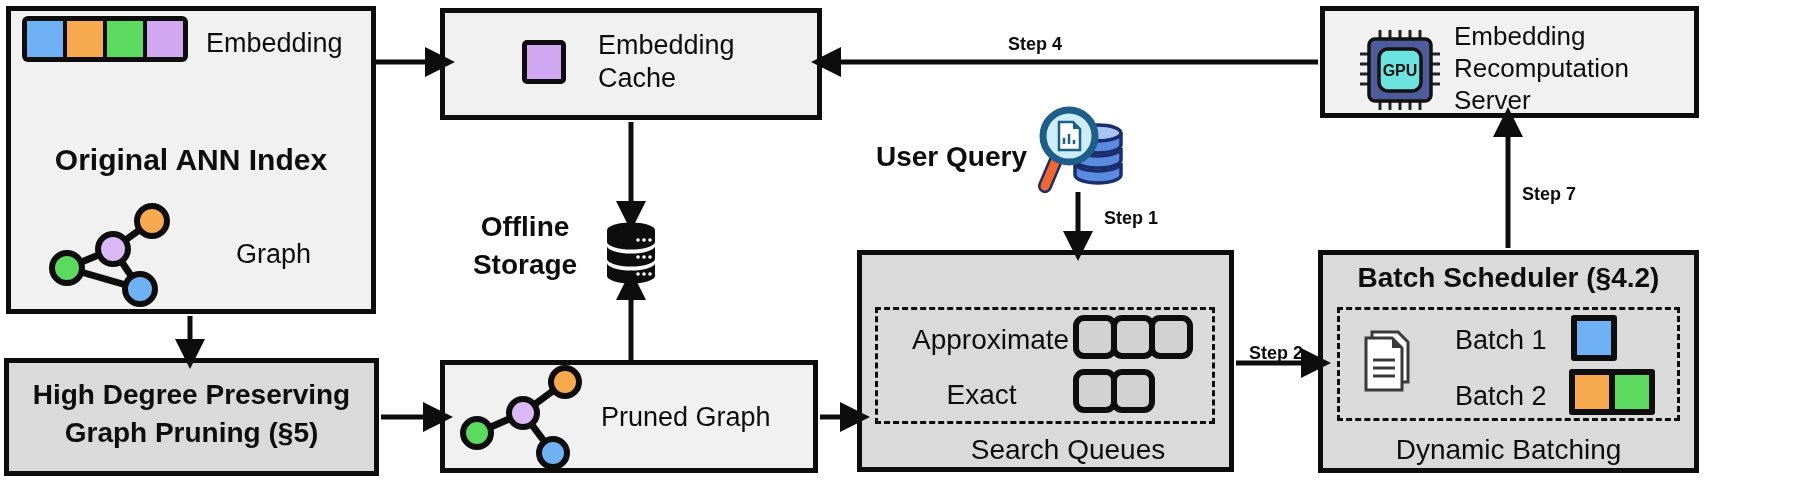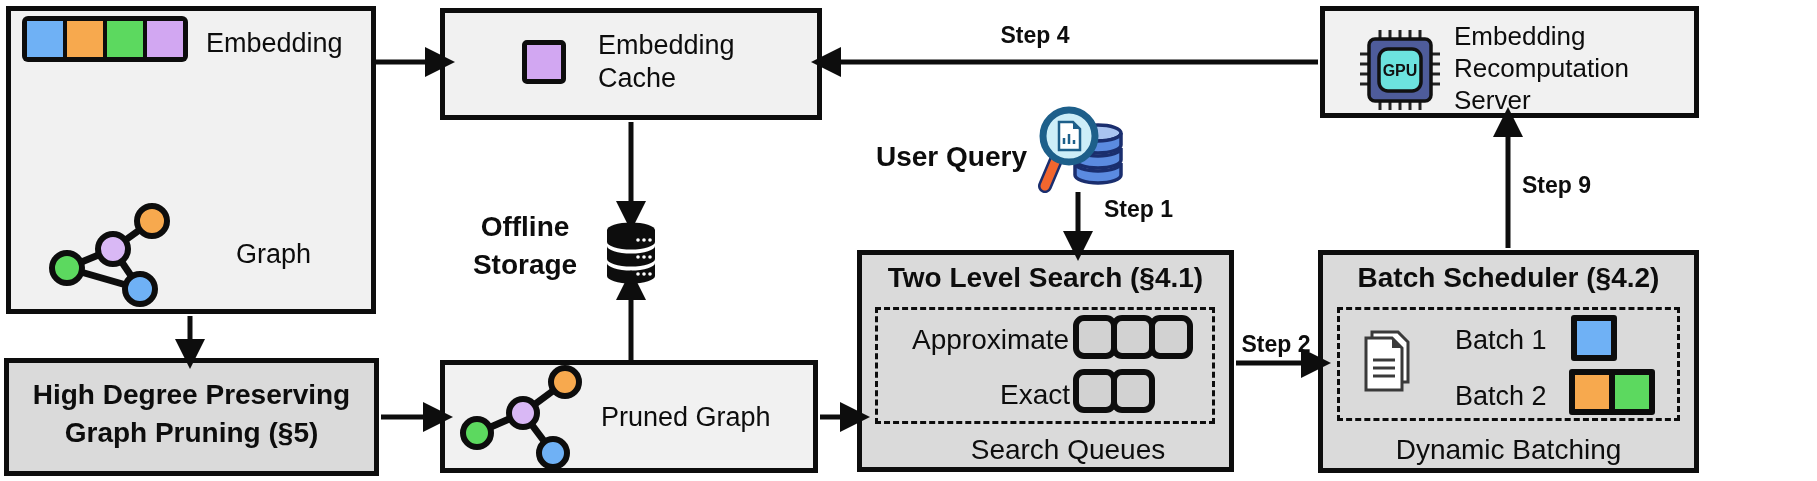--- a/index.html
+++ b/index.html
@@ -6,24 +6,24 @@
   .canvas{position:relative;width:1817px;height:481px;background:#fff;
           font-family:"Liberation Sans", sans-serif;color:#0d0d0d;overflow:hidden;}
   .abs{position:absolute;}
   .box{position:absolute;box-sizing:border-box;border:5px solid #0d0d0d;}
   .light{background:var(--c-box-light);}
   .gray{background:var(--c-box-gray);}
   .dashedbox{position:absolute;box-sizing:border-box;border:3px dashed #0d0d0d;}
   .lbl{font-size:27px;line-height:1.24;}
   .bold{font-weight:700;}
   .title{font-size:28px;font-weight:700;text-align:center;}
-  .step{font-size:23px;font-weight:700;}
+  .step{font-size:18px;font-weight:700;margin-top:12px;}
   .pre{white-space:pre-line;}
   .ctr{text-align:center;}
-  .rt{text-align:right;}
+  .rt{text-align:center;}
   .strip{display:flex;gap:4px;background:#0d0d0d;padding:5px;border-radius:6px;}
   .strip .sq{width:36px;height:36px;}
   .qrow{display:flex;}
   .qrow .sq{box-sizing:border-box;width:44px;height:44px;border:6px solid #0d0d0d;
             border-radius:11px;margin-left:-6px;}
   .qrow .sq:first-child{margin-left:0;}
   .brow{display:flex;}
   .brow .sq{box-sizing:border-box;width:46px;height:46px;border:6px solid #0d0d0d;
             border-radius:3px;margin-left:-6px;}
   .brow .sq:first-child{margin-left:0;}
@@ -70,20 +70,21 @@
     </g>
   </svg>
 
   <div class="abs strip" style="left:22px;top:16px;">
       <div class="sq" style="background: rgb(111, 177, 245);"></div>
       <div class="sq" style="background: rgb(247, 169, 78);"></div>
       <div class="sq" style="background: rgb(92, 217, 95);"></div>
       <div class="sq" style="background: rgb(210, 167, 242);"></div>
     </div>
   <div class="abs lbl" style="left:206px;top:27px;">Embedding</div>
+  <div class="abs title" style="left:26px;top:143px;width:330px;font-size:30px;">Original ANN Index</div>
 
   <svg class="abs" style="left:44px;top:196px;" width="130" height="112">
     <g stroke="#0d0d0d" stroke-width="7">
       <line x1="108" y1="25" x2="69" y2="53"></line>
       <line x1="69" y1="53" x2="23" y2="72"></line>
       <line x1="69" y1="53" x2="96" y2="93"></line>
       <line x1="23" y1="72" x2="96" y2="93"></line>
     </g>
     <g stroke="#0d0d0d" stroke-width="6">
       <circle cx="108" cy="25" r="15" fill="var(--c-orange)"></circle>
@@ -154,21 +155,20 @@
     <path d="M23,22 h14 l7,7 v21 h-21 z" fill="#ffffff" stroke="var(--c-lens-rim)" stroke-width="2.5"></path>
     <path d="M37,22 l7,7 h-7 z" fill="var(--c-lens-rim)"></path>
     <g stroke="var(--c-lens-rim)" stroke-width="2.5">
       <line x1="28" y1="44" x2="28" y2="38"></line>
       <line x1="33" y1="44" x2="33" y2="34"></line>
       <line x1="38" y1="44" x2="38" y2="40"></line>
     </g>
   </svg>
   <div class="abs step" style="left:1104px;top:196px;">Step 1</div>
 
-  <div class="abs title" style="left:862px;top:262px;width:367px;">Two Level Search (§4.1)</div>
   <div class="dashedbox" style="left:875px;top:307px;width:340px;height:117px;"></div>
   <div class="abs lbl" style="left:891px;top:323px;font-size:28px;margin-left:21px;">Approximate</div>
   <div class="abs qrow" style="left:1073px;top:315px;">
       <div class="sq" style="background: rgb(210, 210, 210);"></div>
       <div class="sq" style="background: rgb(210, 210, 210);"></div>
       <div class="sq" style="background: rgb(210, 210, 210);"></div>
     </div>
   <div class="abs lbl rt" style="left:893px;top:378px;width:177px;font-size:28px;">Exact</div>
   <div class="abs qrow" style="left:1073px;top:369px;">
       <div class="sq" style="background: rgb(210, 210, 210);"></div>
@@ -196,21 +196,21 @@
   <div class="abs brow" style="left:1571px;top:315px;">
       <div class="sq" style="background: rgb(111, 177, 245);"></div>
     </div>
   <div class="abs lbl" style="left:1455px;top:380px;">Batch 2</div>
   <div class="abs brow" style="left:1569px;top:369px;">
       <div class="sq" style="background: rgb(247, 169, 78);"></div>
       <div class="sq" style="background: rgb(92, 217, 95);"></div>
     </div>
   <div class="abs ctr" style="left:1323px;top:434px;width:371px;font-size:28px;">Dynamic Batching</div>
 
-  <div class="abs step" style="left:1522px;top:172px;">Step 9</div>
+  <div class="abs step" style="left:1522px;top:172px;">Step 7</div>
   <div class="abs step" style="left:985px;top:22px;width:100px;text-align:center;">Step 4</div>
 
   <svg class="abs" style="left:1356px;top:26px;" width="92" height="92">
     <g stroke="#222" stroke-width="3">
       <line x1="24" y1="4" x2="24" y2="14"></line>
         <line x1="34" y1="4" x2="34" y2="14"></line>
       <line x1="44" y1="4" x2="44" y2="14"></line>
         <line x1="54" y1="4" x2="54" y2="14"></line>
       <line x1="64" y1="4" x2="64" y2="14"></line>
       <line x1="24" y1="74" x2="24" y2="84"></line>

